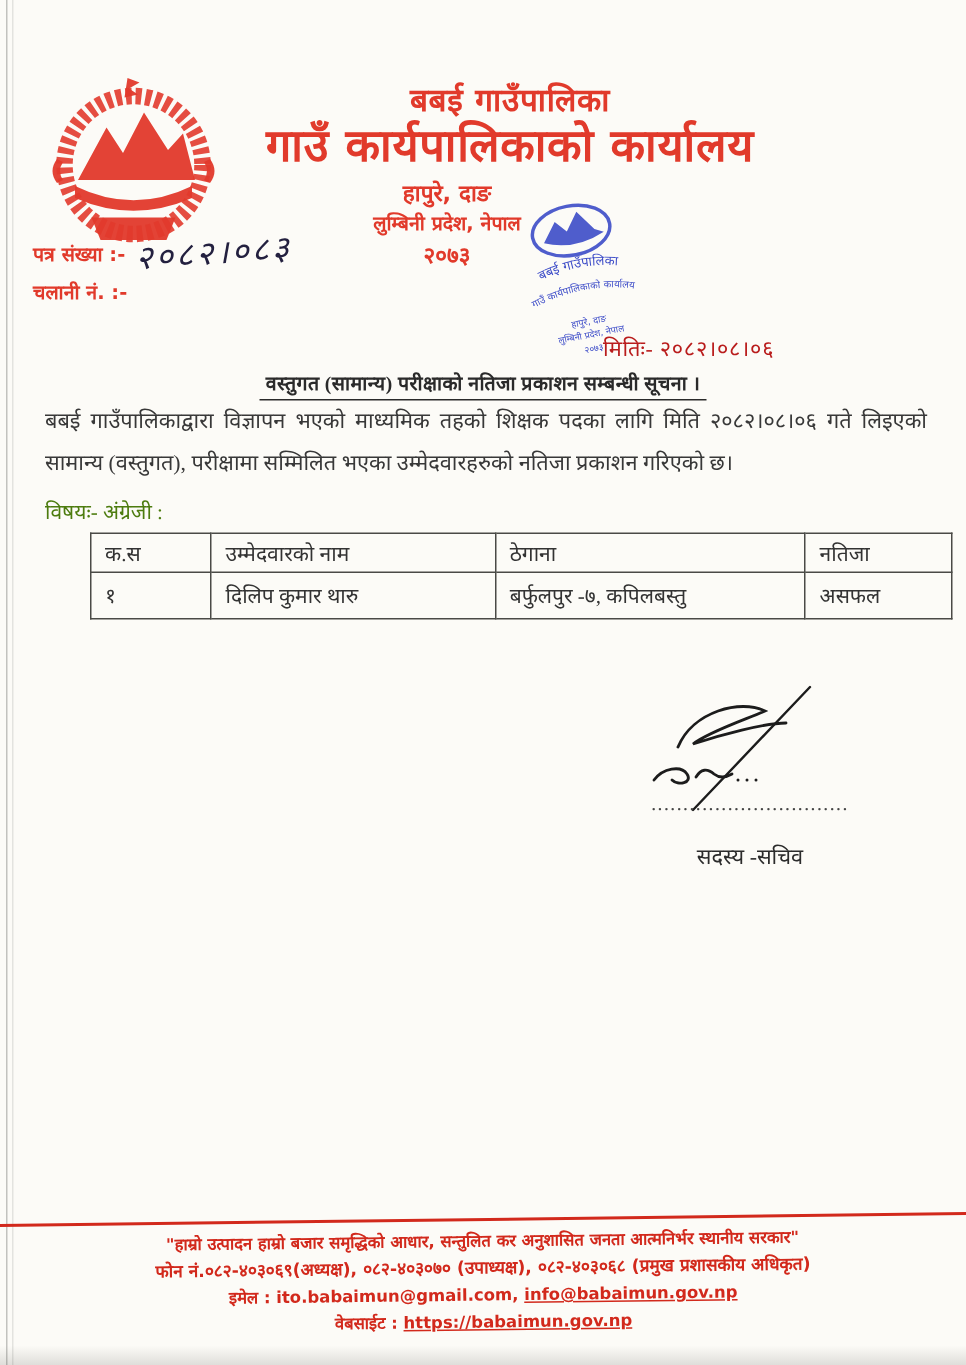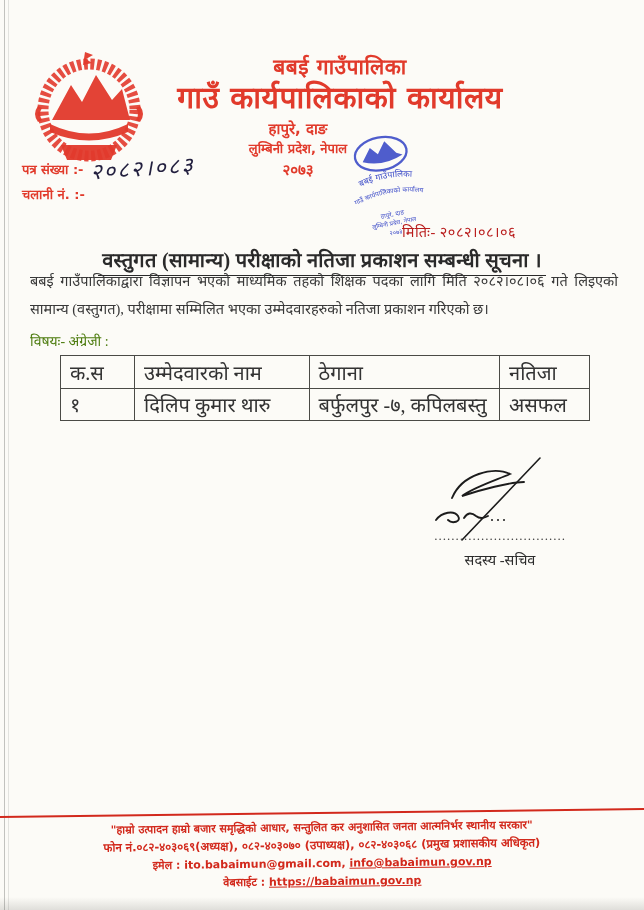--- a/index.html
+++ b/index.html
@@ -35,41 +35,41 @@
   .letter-no .lbl, .chalani .lbl { color:#e13a2b; font-weight:bold; font-size:13px; }
   .hand { display:inline-block; font-family:"Liberation Serif",serif; font-style:italic;
     font-size:22px; color:#23203f; transform:rotate(-4deg) translateY(2px); margin-left:6px; letter-spacing:2px; }
   .chalani { position:absolute; left:22px; top:184px;
     font-family:"DejaVu Sans","Liberation Sans",sans-serif; }
 
   .date-line { position:absolute; left:402px; top:221px; font-size:14.5px; color:#b91c1c; letter-spacing:.5px; }
 
   
   .title-wrap { position:absolute; left:0; top:246px; width:100%; text-align:center; }
-  .title-wrap span { display:inline-block; font-size:20px; font-weight:600; color:#2a2a2a;
+  .title-wrap span { display:inline-block; font-size:13px; font-weight:600; color:#2a2a2a;
     border-bottom:1.5px solid #2a2a2a; padding:0 4px 2px 4px; letter-spacing:.3px; }
 
   .body-par { position:absolute; left:30px; top:267px; width:588px;
     font-size:14.5px; line-height:1.95; text-align:justify; color:#383838; }
   .subject { position:absolute; left:30px; top:331px; font-size:14px; color:#4d7c0f; }
 
-  table.results { position:absolute; left:60px; top:355px; width:530px;
-    border-collapse:collapse; font-size:20px; color:#333; }
+  table.results { position:absolute; left:60px; top:355px; width:575px;
+    border-collapse:collapse; font-size:14px; color:#333; }
   table.results th, table.results td { border:1.3px solid #4a4a46; text-align:left;
     padding:2px 9px; font-weight:normal; }
   table.results th { height:25px; vertical-align:top; padding-top:3px; }
   table.results td { height:31px; vertical-align:middle; }
   td.result-cell, th.c4 { font-weight:600;margin-top:41px; }
   th.c1 { width:14%; } th.c2 { width:33%; } th.c3 { width:36%; } th.c4 { width:17%; font-weight:normal; }
 
   
   .sig-block { position:absolute; left:412px; top:450px; width:176px; text-align:center; color:#2c2c2c; }
   .sig-svg { display:block; margin:0 auto -14px auto; }
   .sig-dots { font-size:13px; letter-spacing:1px; color:#444; white-space:nowrap; overflow:hidden; }
-  .sig-title { font-size:14.5px; margin-top:5px; }
+  .sig-title { font-size:14.5px; margin-top:16px; }
   .sig-committee { font-size:14px; margin-top:4px; white-space:nowrap; }
 
   
   .footer { position:absolute; left:-6px; top:812px; width:656px; transform:rotate(-.7deg);
     border-top:2px solid #d2291c; padding-top:5px; text-align:center;
     color:#d2291c; font-family:"DejaVu Sans","Liberation Sans",sans-serif; font-weight:bold; }
   .footer .f1 { font-size:11px; }
   .footer .f2 { font-size:11.5px; margin-top:3px; }
   .footer .f3 { font-size:11px;  margin-top:3px; }
   .footer .f4 { font-size:11px;  margin-top:3px; }

